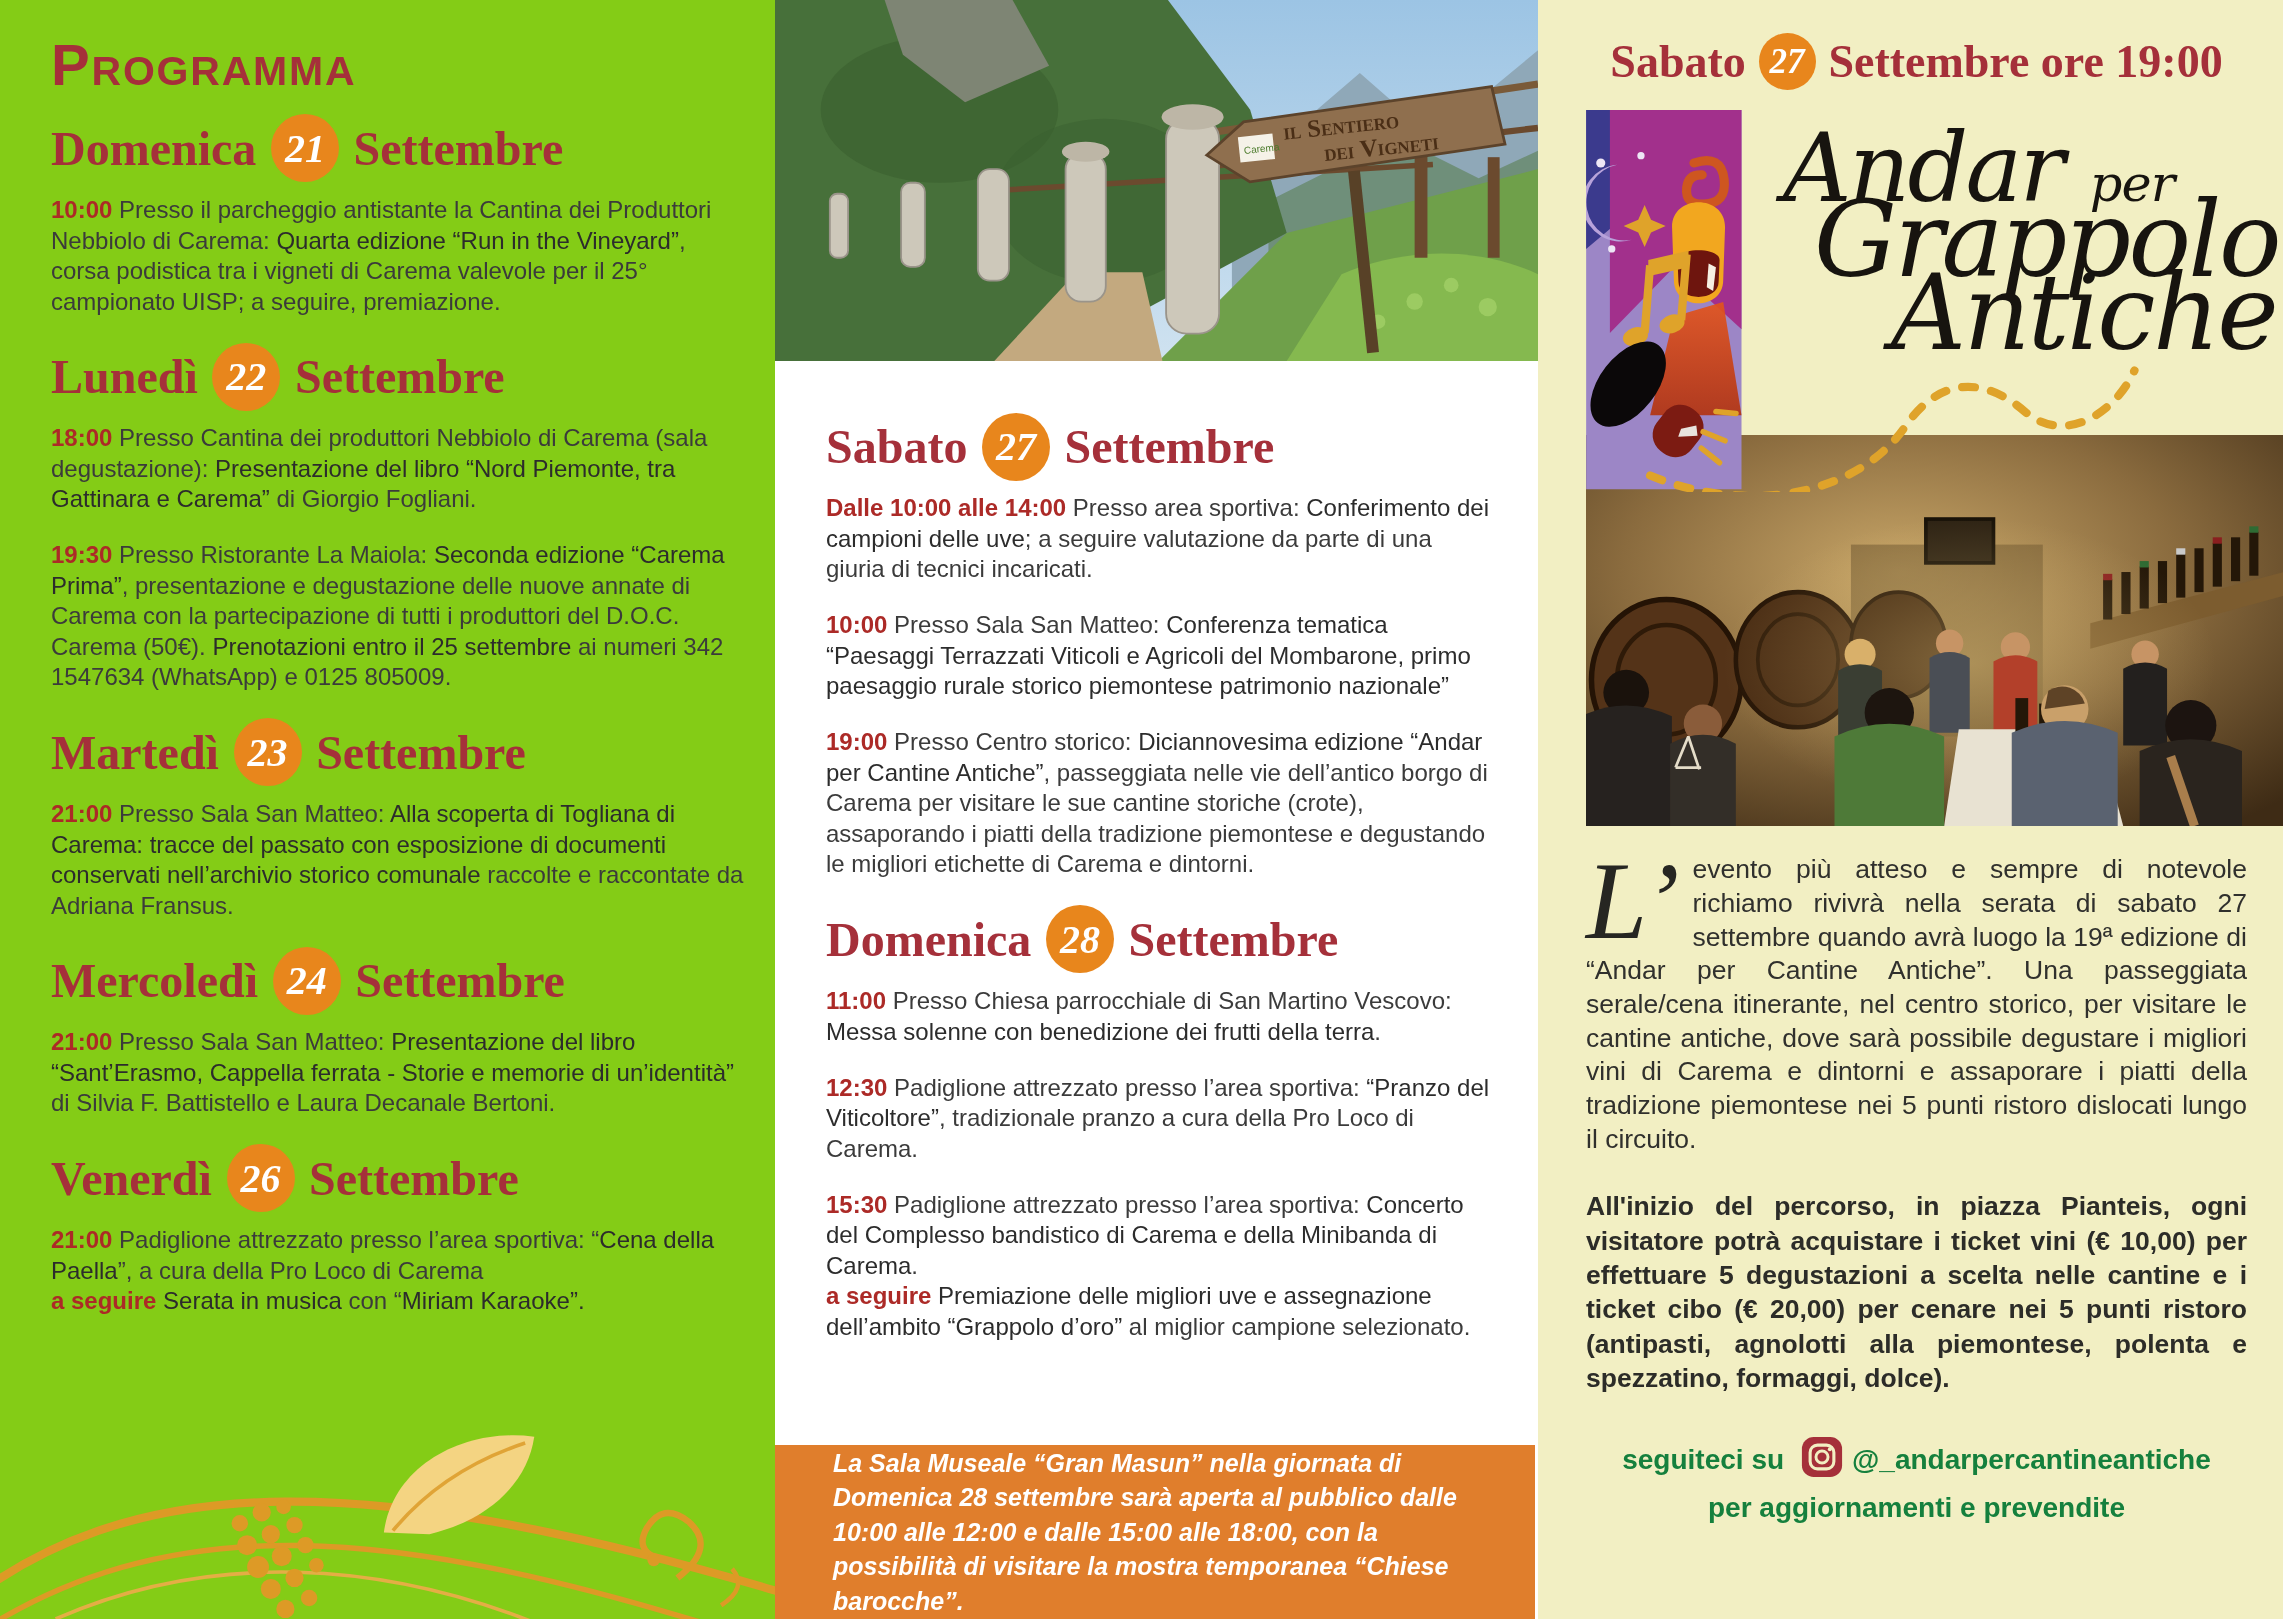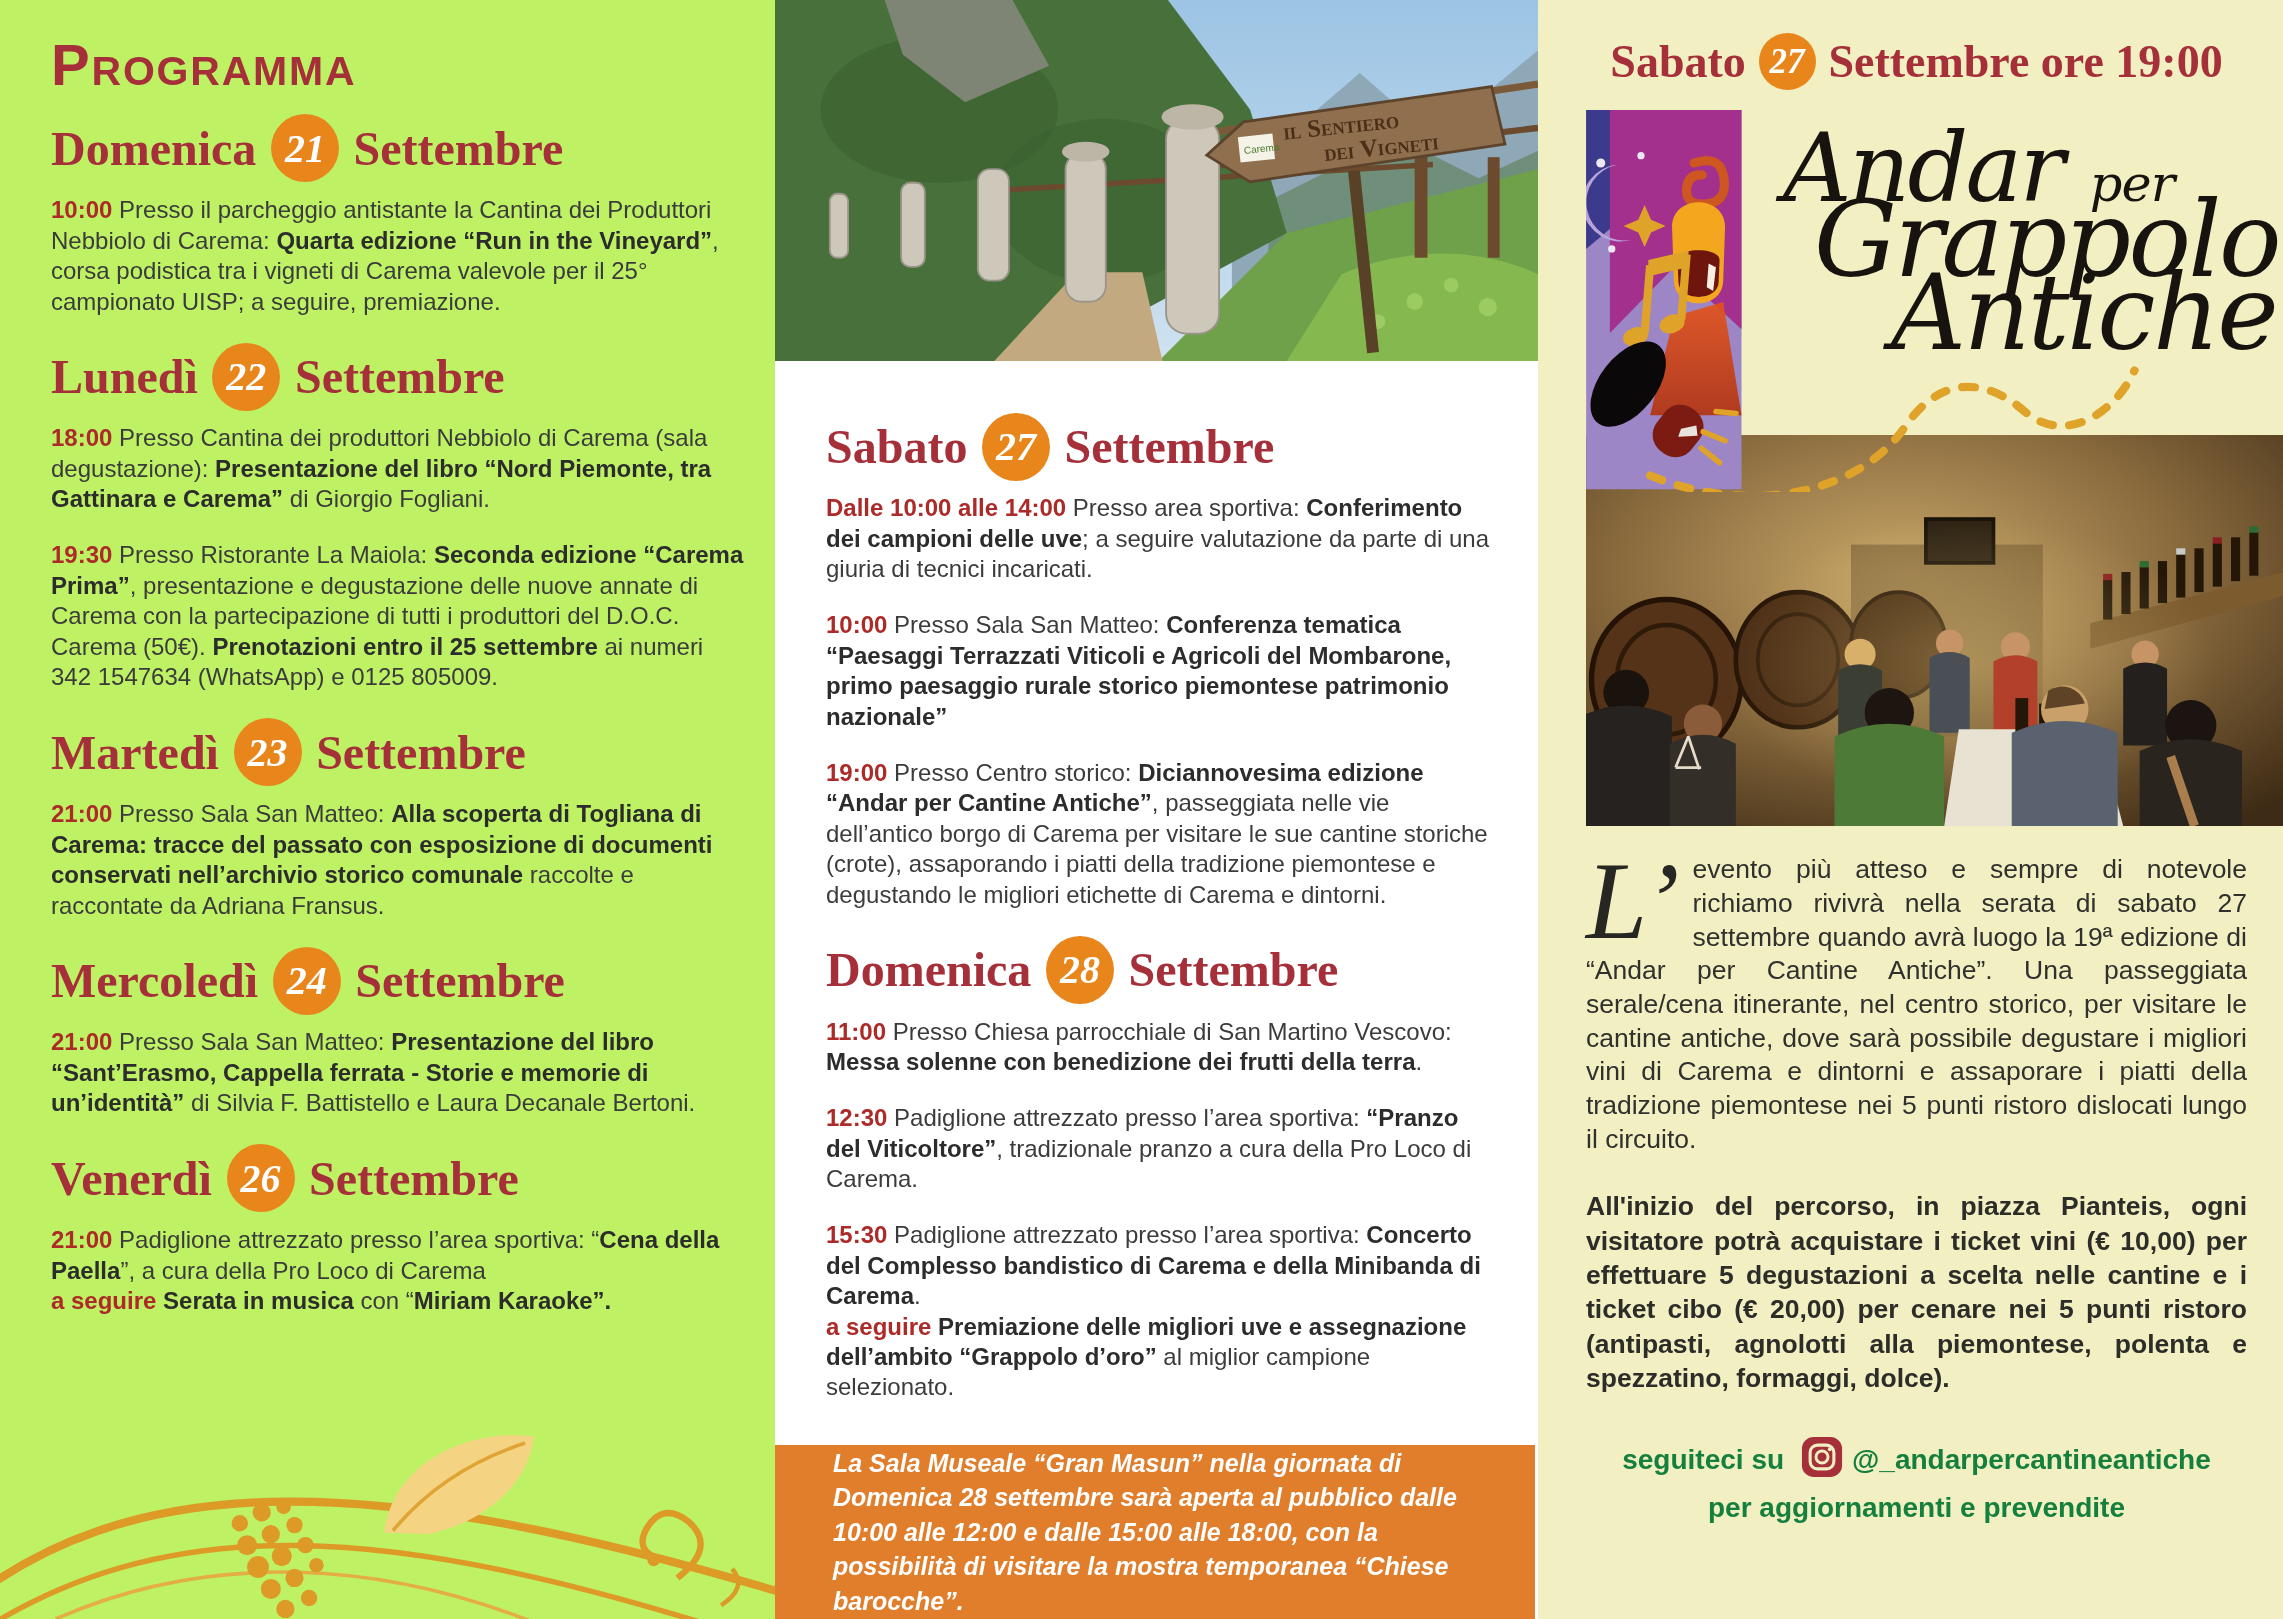--- a/index.html
+++ b/index.html
@@ -1,37 +1,37 @@
 <!DOCTYPE html>
 <html style="font-size:14.6px"><head>
 <meta charset="utf-8">
 <style>
   html,body{margin:0;padding:0;background:#6b6b6b;}
   #page{position:relative;width:2283px;height:1619px;background:#ffffff;overflow:hidden;
         font-family:"Liberation Sans",sans-serif;color:#3b3b3b;}
   
   .col{position:absolute;top:0;bottom:0;}
-  #col-left{left:0;width:775px;background:#bef264;}
+  #col-left{left:0;width:775px;background:#84cc16;}
   #col-mid{left:775px;width:763px;background:#ffffff;}
   #col-right{left:1538px;width:746px;background:#F2EFC3;}
   .pad-left{padding:31px 31px 0 51px;}
   .pad-mid{padding:37px 42px 0 51px;}
   .pad-right{padding:33px 37px 0 48px;}
   
   .programma{font-size:58px;font-weight:700;letter-spacing:1.8px;color:#A5303A;
              font-variant:small-caps;margin:0 0 16.4px 0;}
   .day{display:flex;align-items:center;gap:14.6px;margin:14.6px 0 12.8px 0;
        font-family:"Liberation Serif",serif;font-weight:700;font-size:48px;color:#A5303A;}
   .badge{display:inline-flex;align-items:center;justify-content:center;flex:0 0 auto;
          width:68px;height:68px;border-radius:50%;background:#E8861C;color:#ffffff;
          font-family:"Liberation Serif",serif;font-style:italic;font-weight:700;font-size:40px;}
   
   .event{font-size:24px;line-height:1.27;margin:0 0 25.6px 0;white-space:pre-wrap;}
   .event .t{color:#AC2A27;font-weight:700;margin-top:40px;}
-  .event .b{font-weight:700;color:#2c2c2c;}
+  .event .b{font-weight:400;color:#2c2c2c;}
   
   #left-deco{position:absolute;left:0;bottom:0;width:775px;height:196px;overflow:hidden;}
   
   #vineyard{display:block;width:763px;height:361px;}
   #mid-notice{position:absolute;left:0;right:2.7px;bottom:0;height:174px;background:#E07E2C;
               display:flex;align-items:center;justify-content:center;padding:9.1px 58px;box-sizing:border-box;}
   #mid-notice p{margin:0;color:#ffffff;font-weight:700;font-style:italic;font-size:25px;
                 line-height:1.38;text-align:left;}
   
   .r-title{display:flex;align-items:center;justify-content:center;gap:12.8px;

